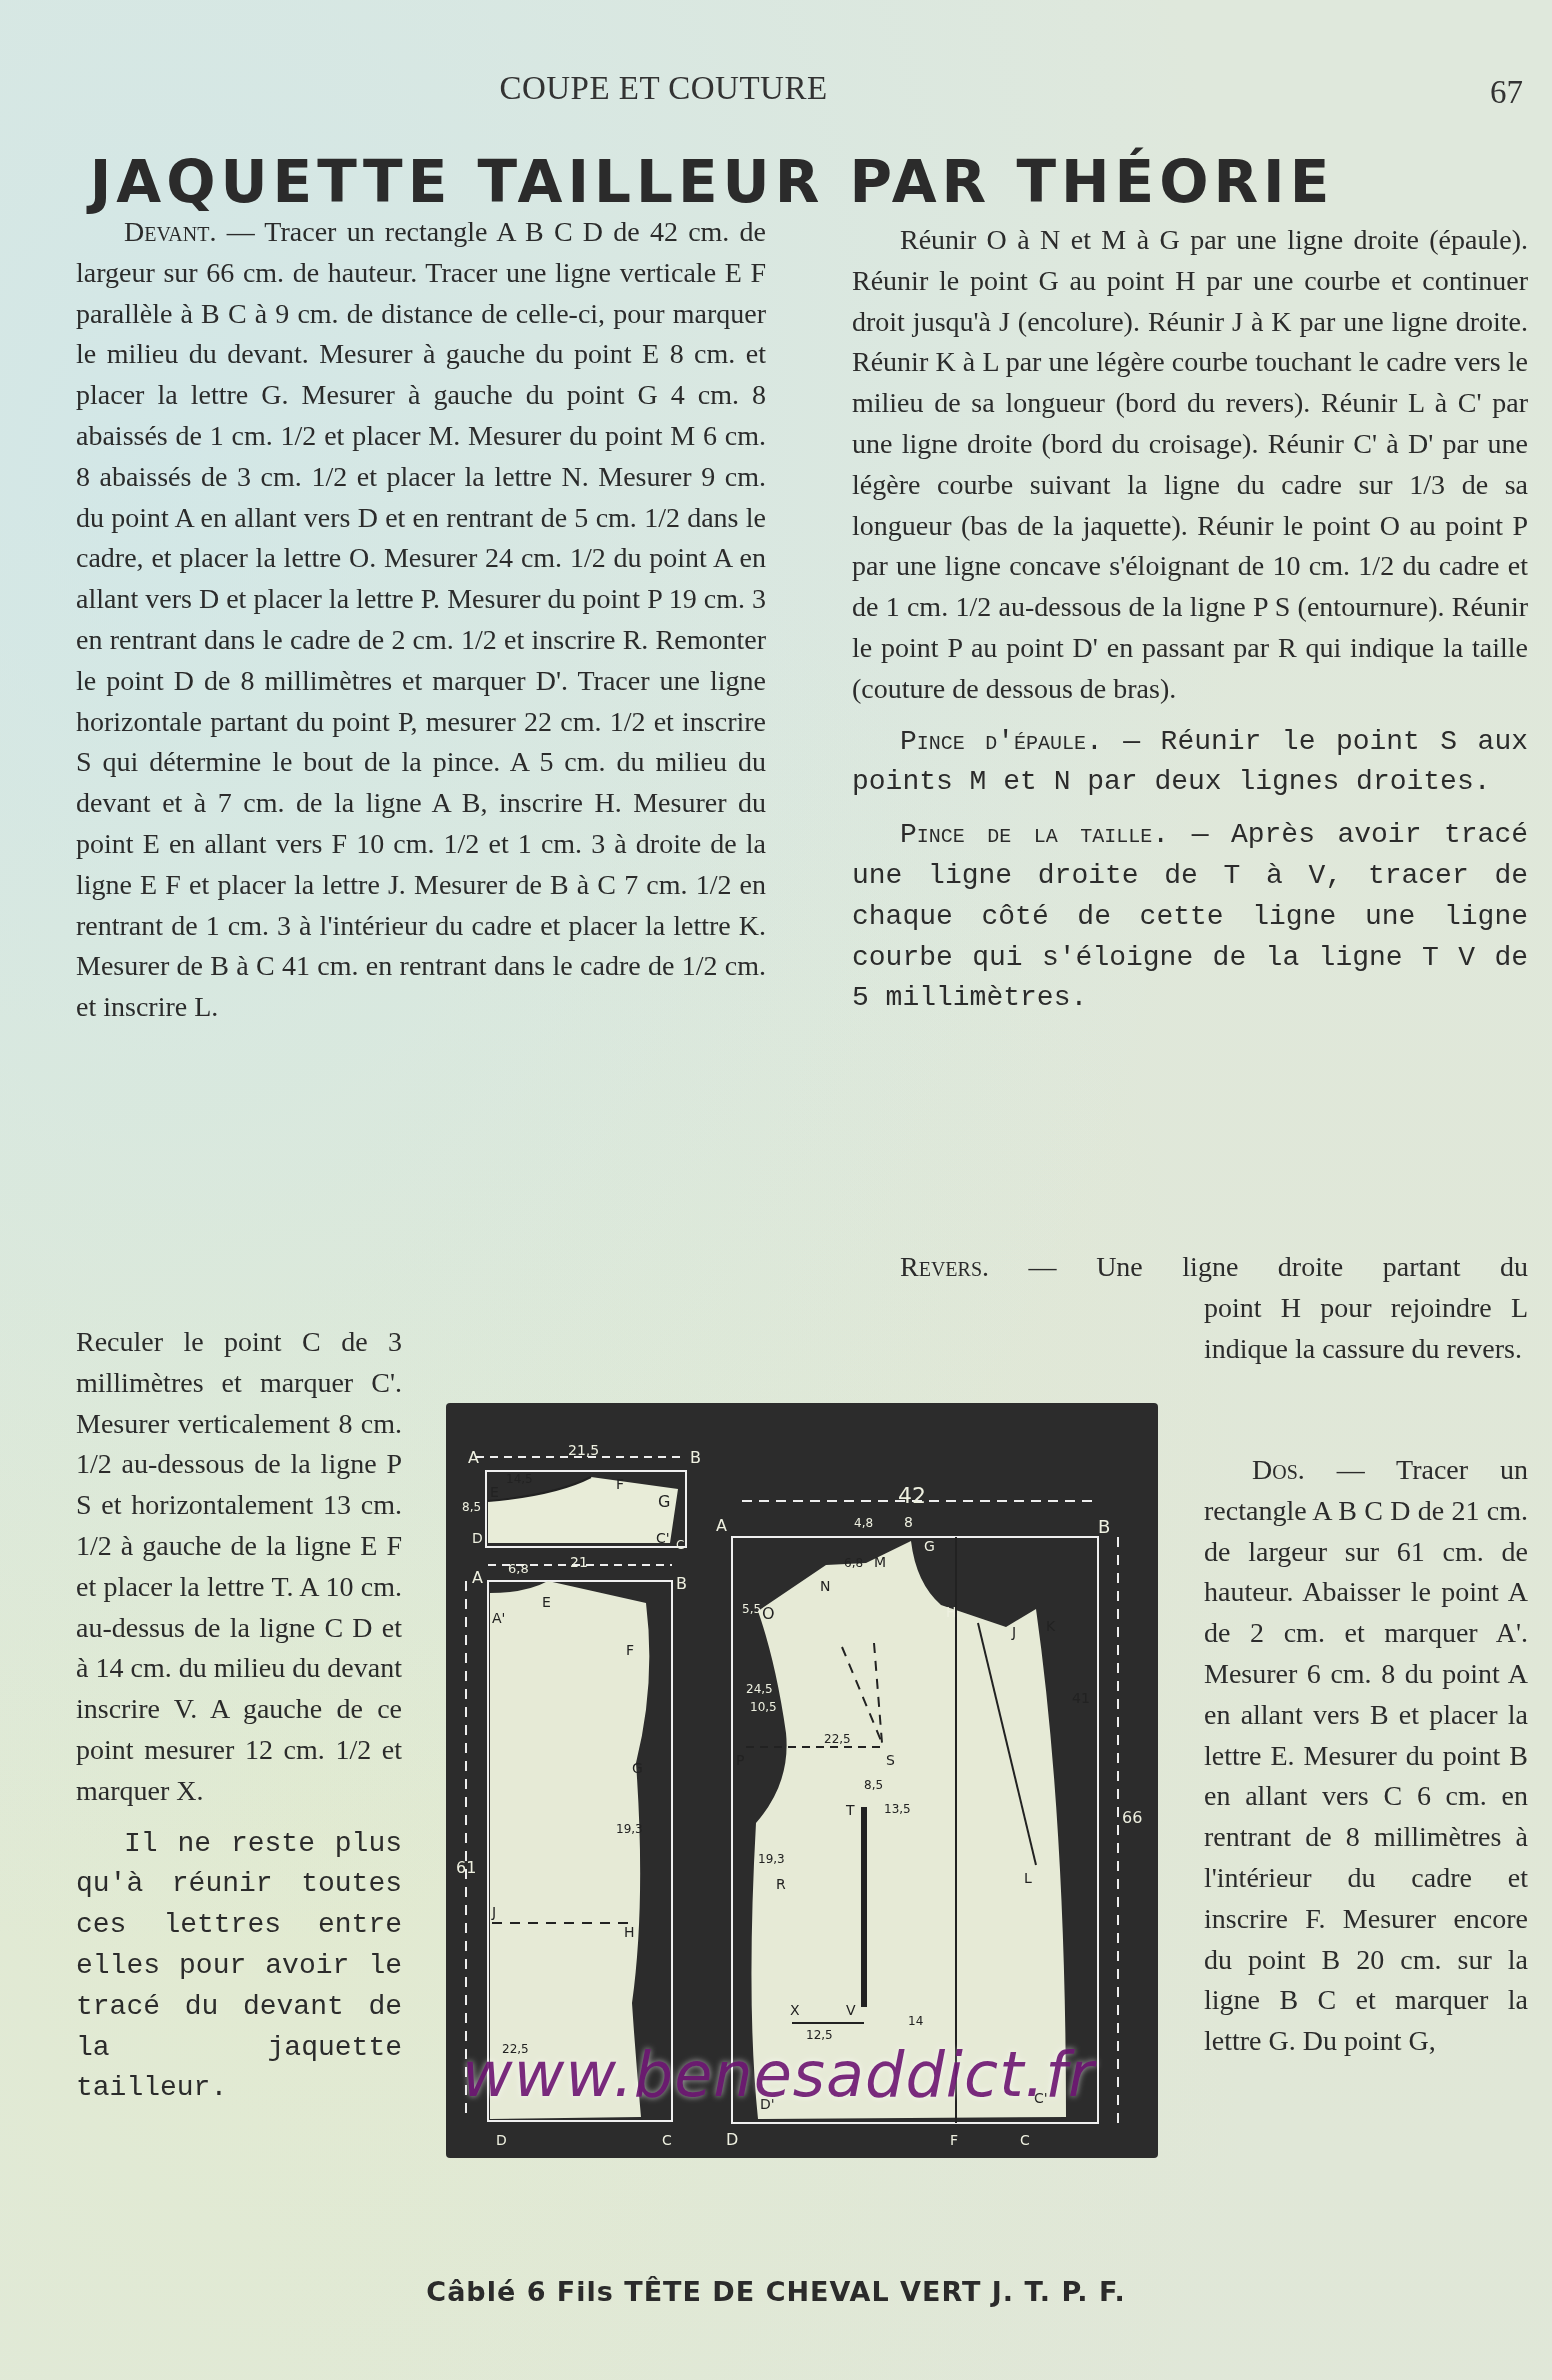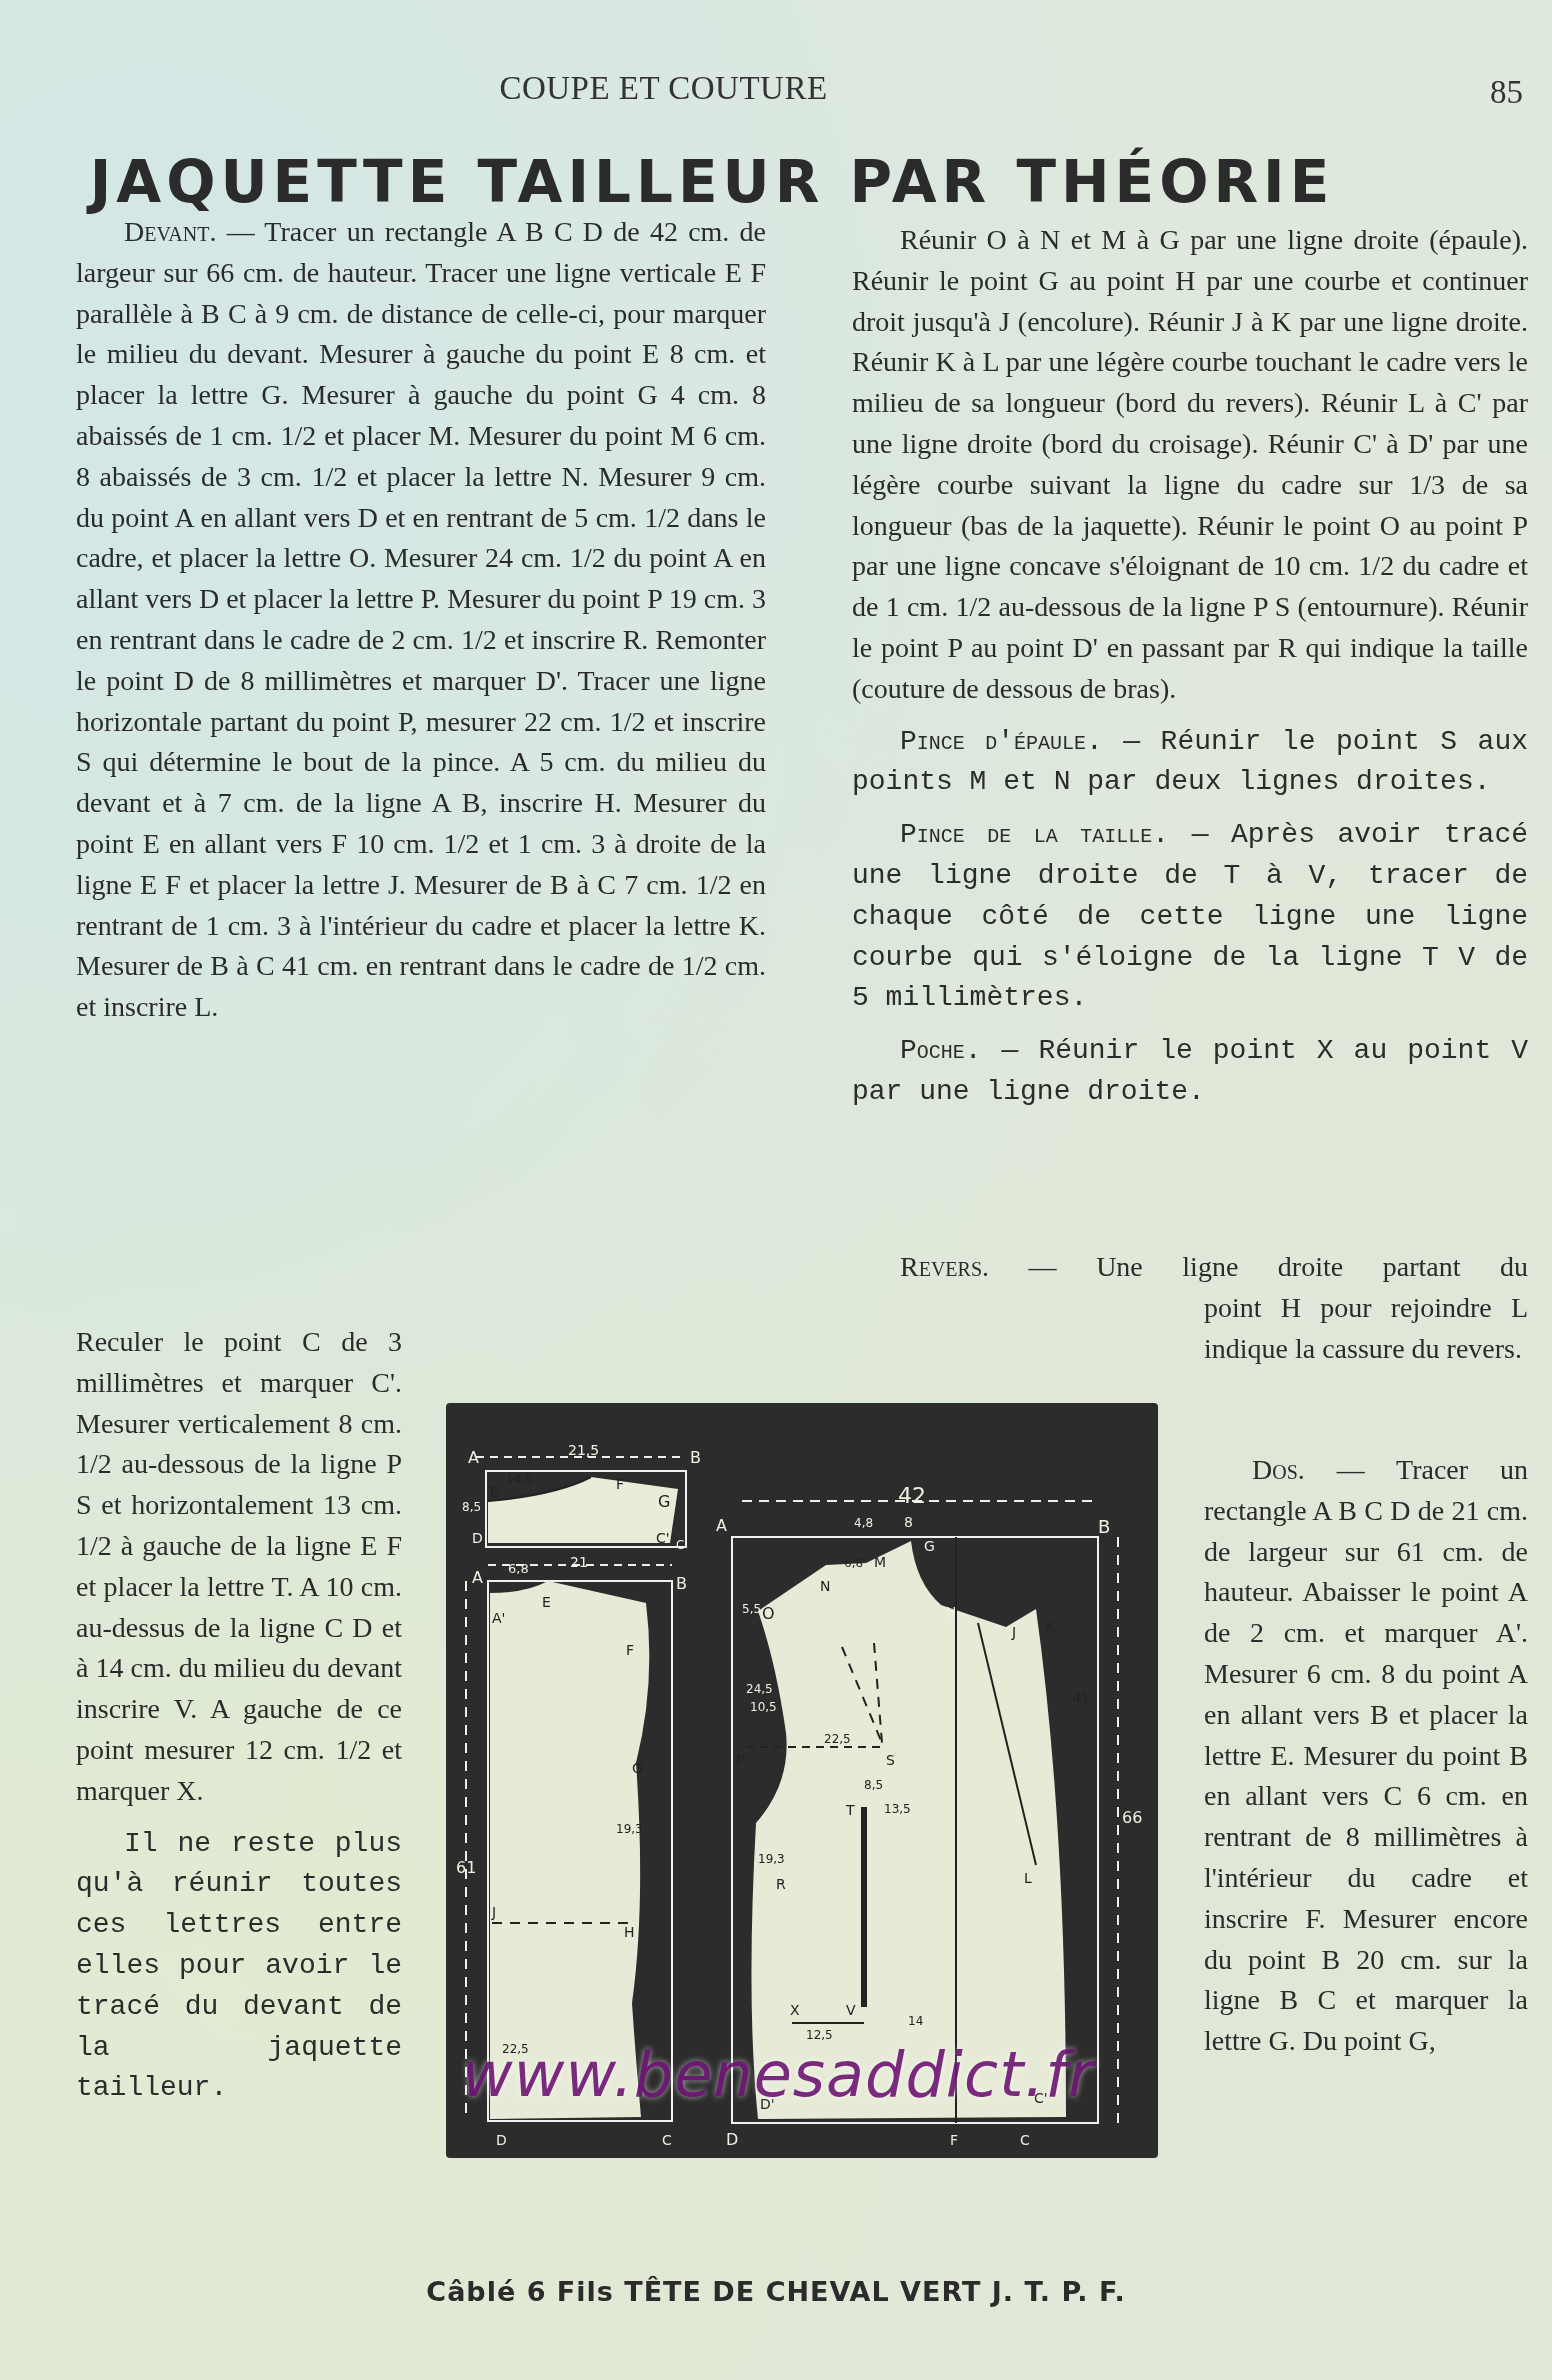--- a/index.html
+++ b/index.html
@@ -50,36 +50,35 @@
     position: absolute; left: 462px; top: 2038px; width: 620px;
     font-family: "DejaVu Sans", sans-serif; font-style: italic;
     font-size: 62px; color: #701a75; opacity: 0.92; letter-spacing: 1px;
     text-shadow: 0 0 6px rgba(255,255,255,0.7);
   }
 </style>
 </head>
 <body>
 
 <div class="running-head">COUPE ET COUTURE</div>
-<div class="page-number">85</div>
+<div class="page-number">67</div>
 <h1 class="title" style="margin:0">JAQUETTE TAILLEUR PAR THÉORIE</h1>
 
 <div class="col left-wide">
   <p class="indent"><span class="sc">Devant.</span><span> — </span><span>Tracer un rectangle A B C D de 42 cm. de largeur sur 66 cm. de hauteur. Tracer une ligne verticale E F parallèle à B C à 9 cm. de distance de celle-ci, pour marquer le milieu du devant. Mesurer à gauche du point E 8 cm. et placer la lettre G. Mesurer à gauche du point G 4 cm. 8 abaissés de 1 cm. 1/2 et placer M. Mesurer du point M 6 cm. 8 abaissés de 3 cm. 1/2 et placer la lettre N. Mesurer 9 cm. du point A en allant vers D et en rentrant de 5 cm. 1/2 dans le cadre, et placer la lettre O. Mesurer 24 cm. 1/2 du point A en allant vers D et placer la lettre P. Mesurer du point P 19 cm. 3 en rentrant dans le cadre de 2 cm. 1/2 et inscrire R. Remonter le point D de 8 millimètres et marquer D'. Tracer une ligne horizontale partant du point P, mesurer 22 cm. 1/2 et inscrire S qui détermine le bout de la pince. A 5 cm. du milieu du devant et à 7 cm. de la ligne A B, inscrire H. Mesurer du point E en allant vers F 10 cm. 1/2 et 1 cm. 3 à droite de la ligne E F et placer la lettre J. Mesurer de B à C 7 cm. 1/2 en rentrant de 1 cm. 3 à l'intérieur du cadre et placer la lettre K. Mesurer de B à C 41 cm. en rentrant dans le cadre de 1/2 cm. et inscrire L.</span></p>
 </div>
 <div class="col left-narrow">
   <p>Reculer le point C de 3 millimètres et marquer C'. Mesurer verticalement 8 cm. 1/2 au-dessous de la ligne P S et horizontalement 13 cm. 1/2 à gauche de la ligne E F et placer la lettre T. A 10 cm. au-dessus de la ligne C D et à 14 cm. du milieu du devant inscrire V. A gauche de ce point mesurer 12 cm. 1/2 et marquer X.</p>
   <p class="indent">Il ne reste plus qu'à réunir toutes ces lettres entre elles pour avoir le tracé du devant de la jaquette tailleur.</p>
 </div>
 
 <div class="col right-top">
   <p class="indent">Réunir O à N et M à G par une ligne droite (épaule). Réunir le point G au point H par une courbe et continuer droit jusqu'à J (encolure). Réunir J à K par une ligne droite. Réunir K à L par une légère courbe touchant le cadre vers le milieu de sa longueur (bord du revers). Réunir L à C' par une ligne droite (bord du croisage). Réunir C' à D' par une légère courbe suivant la ligne du cadre sur 1/3 de sa longueur (bas de la jaquette). Réunir le point O au point P par une ligne concave s'éloignant de 10 cm. 1/2 du cadre et de 1 cm. 1/2 au-dessous de la ligne P S (entournure). Réunir le point P au point D' en passant par R qui indique la taille (couture de dessous de bras).</p>
   <p class="indent"><span class="sc">Pince d'épaule.</span> — <span>Réunir le point S aux points M et N par deux lignes droites.</span></p>
   <p class="indent"><span class="sc">Pince de la taille.</span> — <span>Après avoir tracé une ligne droite de T à V, tracer de chaque côté de cette ligne une ligne courbe qui s'éloigne de la ligne T V de 5 millimètres.</span></p>
-  <p class="indent"><span class="sc">Poche.</span> — <span>Réunir le point X au point V par une ligne droite.</span></p>
 </div>
 <div class="col revers" style="text-align:justify;text-align-last:justify;">
   <p class="indent"><span class="sc">Revers.</span> — <span>Une ligne droite partant du</span></p>
 </div>
 <div class="col revers-cont">
   <p>point H pour rejoindre L indique la cassure du revers.</p>
 </div>
 <div class="col dos">
   <p class="indent"><span class="sc">Dos.</span> — <span>Tracer un rectangle A B C D de 21 cm. de largeur sur 61 cm. de hauteur. Abaisser le point A de 2 cm. et marquer A'. Mesurer 6 cm. 8 du point A en allant vers B et placer la lettre E. Mesurer du point B en allant vers C 6 cm. en rentrant de 8 millimètres à l'intérieur du cadre et inscrire F. Mesurer encore du point B 20 cm. sur la ligne B C et marquer la lettre G. Du point G,</span></p>
 </div>

